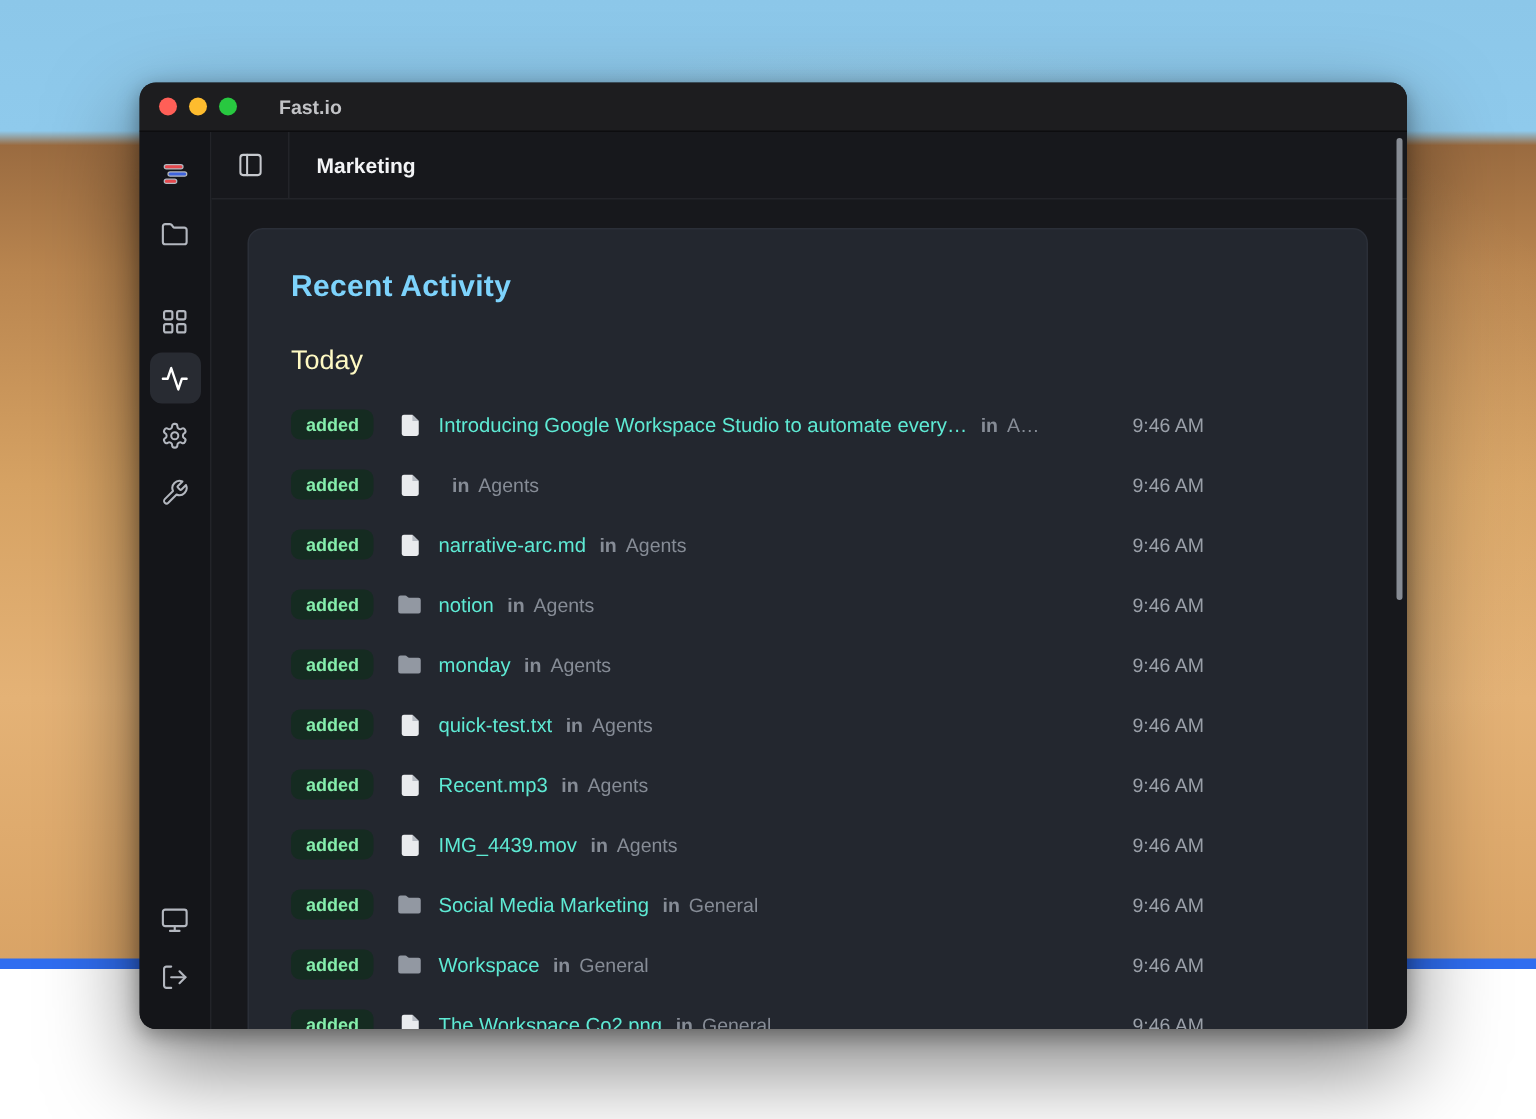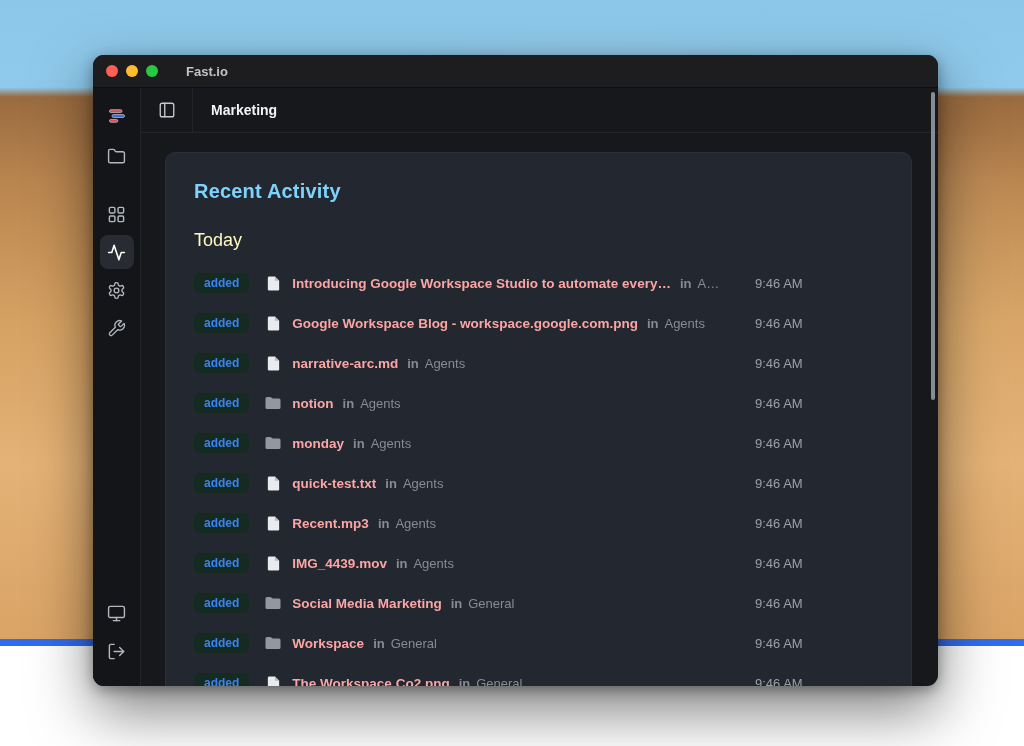--- a/index.html
+++ b/index.html
@@ -76,27 +76,27 @@
   .card {
     background:#23272f; border:1px solid #2b2f38; border-radius:10px;
     padding:27px 28px 20px 28px; min-height:620px;
   }
   .card h1 { font-size:20px; font-weight:700; color:#7dd3fc; letter-spacing:.2px; }
   .group-label { margin-top:27px; margin-bottom:12px; font-size:18px; color:#fef9c3; }
 
   
   .row { display:flex; align-items:center; height:40px; padding-right:62px; cursor:pointer; }
   .badge {
-    background:#152b21; color:#3b82f6;
+    background:#152b21; color:#86efac;
     font-size:12px; font-weight:600;
     padding:3px 10px; border-radius:6px; margin-right:14px;
     line-height:1.2;
   }
   .row-icon { width:20px; display:flex; justify-content:center; margin-right:9px; flex:0 0 auto; }
-  .item-name { color:#fca5a5; font-weight:700; font-size:13.5px; white-space:nowrap; }
+  .item-name { color:#5eead4; font-weight:400; font-size:13.5px; white-space:nowrap; }
   .in-label { color:#868c96; font-size:13px; margin:0 6px 0 9px;font-weight:bold; }
   .item-loc { color:#868c96; font-size:13px; white-space:nowrap; }
   .item-time { margin-left:auto; color:#9aa0a9; font-size:13px; min-width:66px; flex:0 0 auto; }
 
   
   .scroll-thumb {
     position:absolute; right:3px; top:4px; width:4px; height:308px;
     background:#878c94; border-radius:2px; cursor:pointer;
   }
 </style>
@@ -213,21 +213,20 @@
   </div>
                 <div class="row">
     <span class="badge">added</span>
     <span class="row-icon">
       <svg width="17" height="17" viewBox="0 0 24 24">
         <path d="M6 2a2 2 0 0 0-2 2v16a2 2 0 0 0 2 2h12a2 2 0 0 0 2-2V8l-6-6H6z" fill="#e9ebee"></path>
         <path d="M14 2v6h6" fill="#b7bcc4"></path>
       </svg>
 
     </span>
-    <span class="item-name">Google Workspace Blog - workspace.google.com.png</span>
     <span class="in-label">in</span>
     <span class="item-loc">Agents</span>
     <span class="item-time">9:46 AM</span>
   </div>
                 <div class="row">
     <span class="badge">added</span>
     <span class="row-icon">
       <svg width="17" height="17" viewBox="0 0 24 24">
         <path d="M6 2a2 2 0 0 0-2 2v16a2 2 0 0 0 2 2h12a2 2 0 0 0 2-2V8l-6-6H6z" fill="#e9ebee"></path>
         <path d="M14 2v6h6" fill="#b7bcc4"></path>

